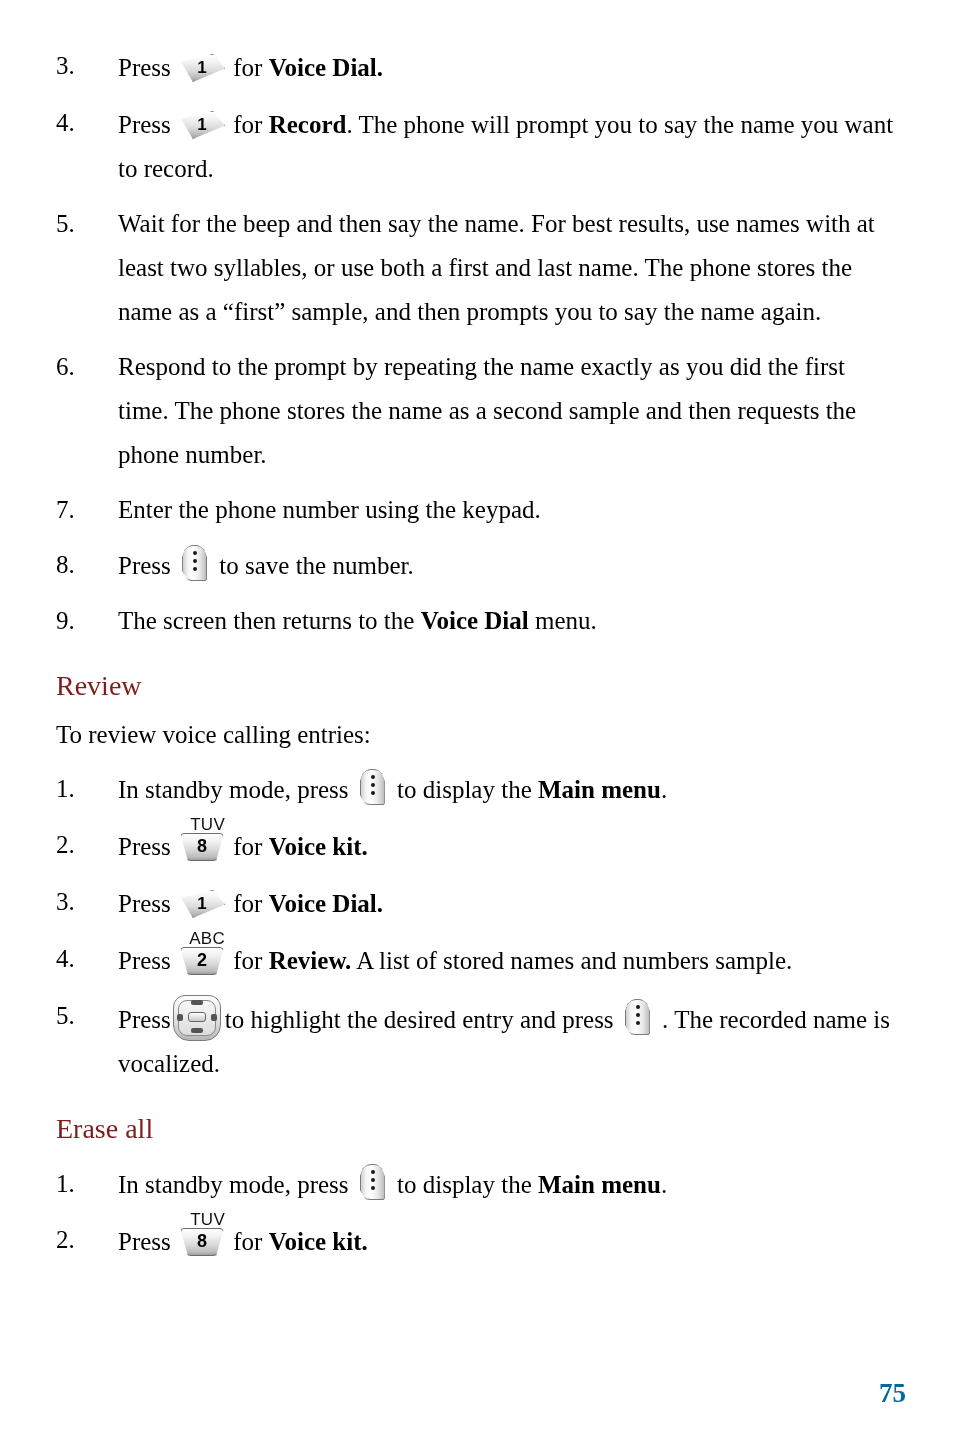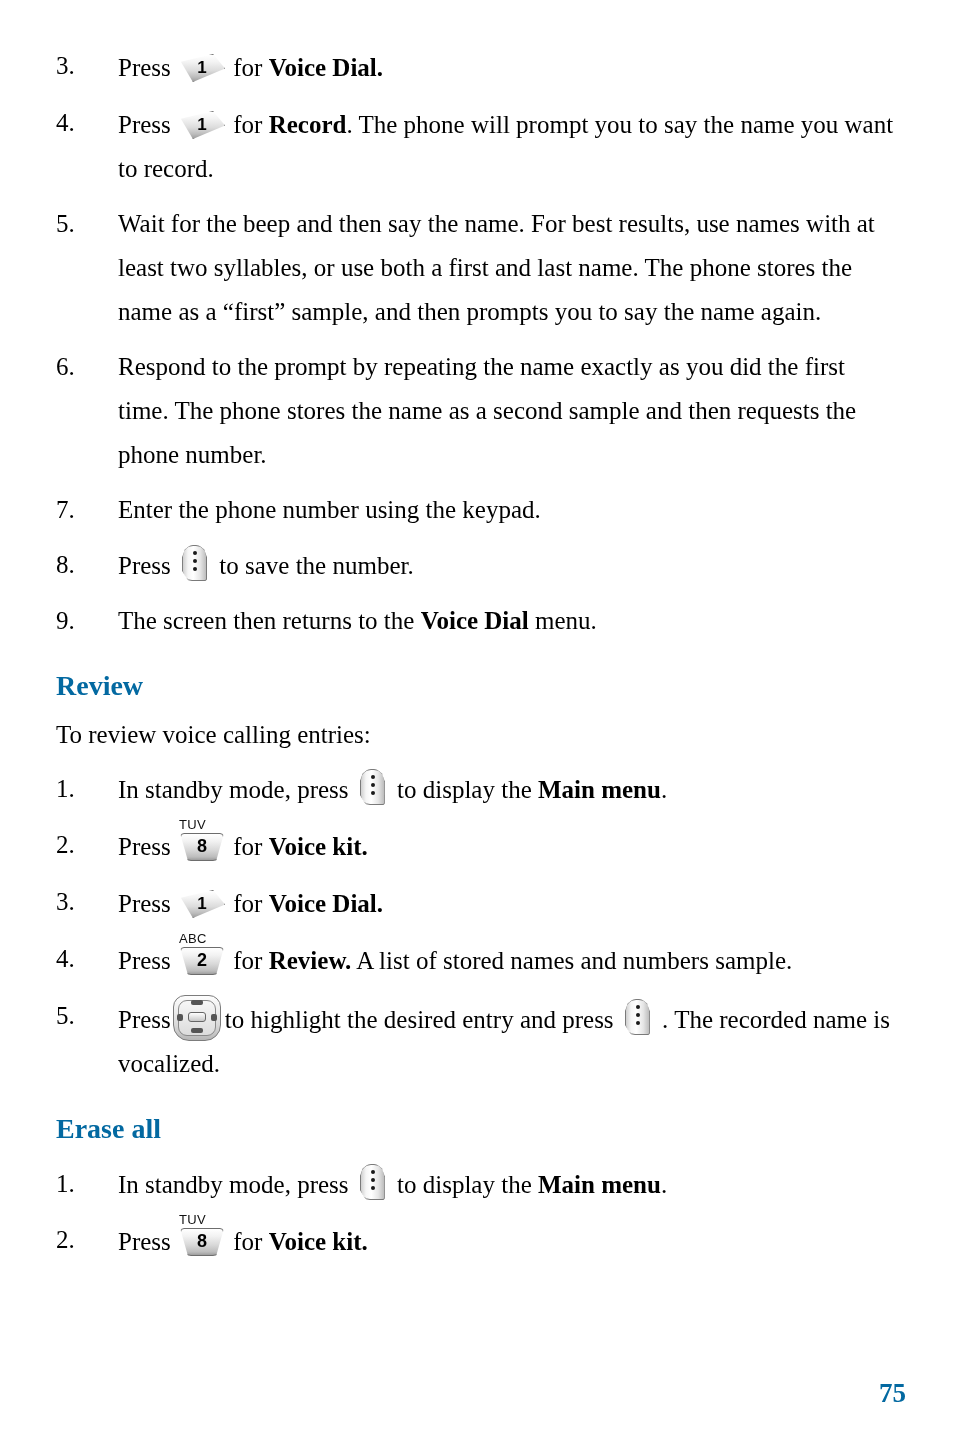--- a/index.html
+++ b/index.html
@@ -48,22 +48,22 @@
   .step-body {
     flex: 1 1 auto;
     font-size: 25px;
     line-height: 44px;
     text-align: left;
   }
   .step-body b { font-weight: bold; }
 
   
   .section-heading {
-    color: #0369a1;
-    font-weight: bold;
+    color: #7f1d1d;
+    font-weight: normal;
     font-size: 28px;
     line-height: 34px;
     margin-top: 26px;
     margin-bottom: 16px;
   }
   .sub-heading {
     font-weight: normal;
     font-size: 25px;
     line-height: 32px;
     margin-bottom: 16px;
@@ -80,22 +80,22 @@
   .key-num {
     width: 46px;
     height: 40px;
     margin: 0 2px 0 2px;
   }
   .key-num .letters {
     position: absolute;
     top: -4px;
     left: 0;
     width: 46px;
-    text-align: left;
-    font-size: 13px;
+    text-align: right;
+    font-size: 17px;
     line-height: 11px;
     font-family: "Liberation Sans", sans-serif;
     font-weight: normal;
     letter-spacing: 0.3px;
     color: #111;
   }
   .key-num .cap {
     position: absolute;
     top: 10px;
     left: 1px;

